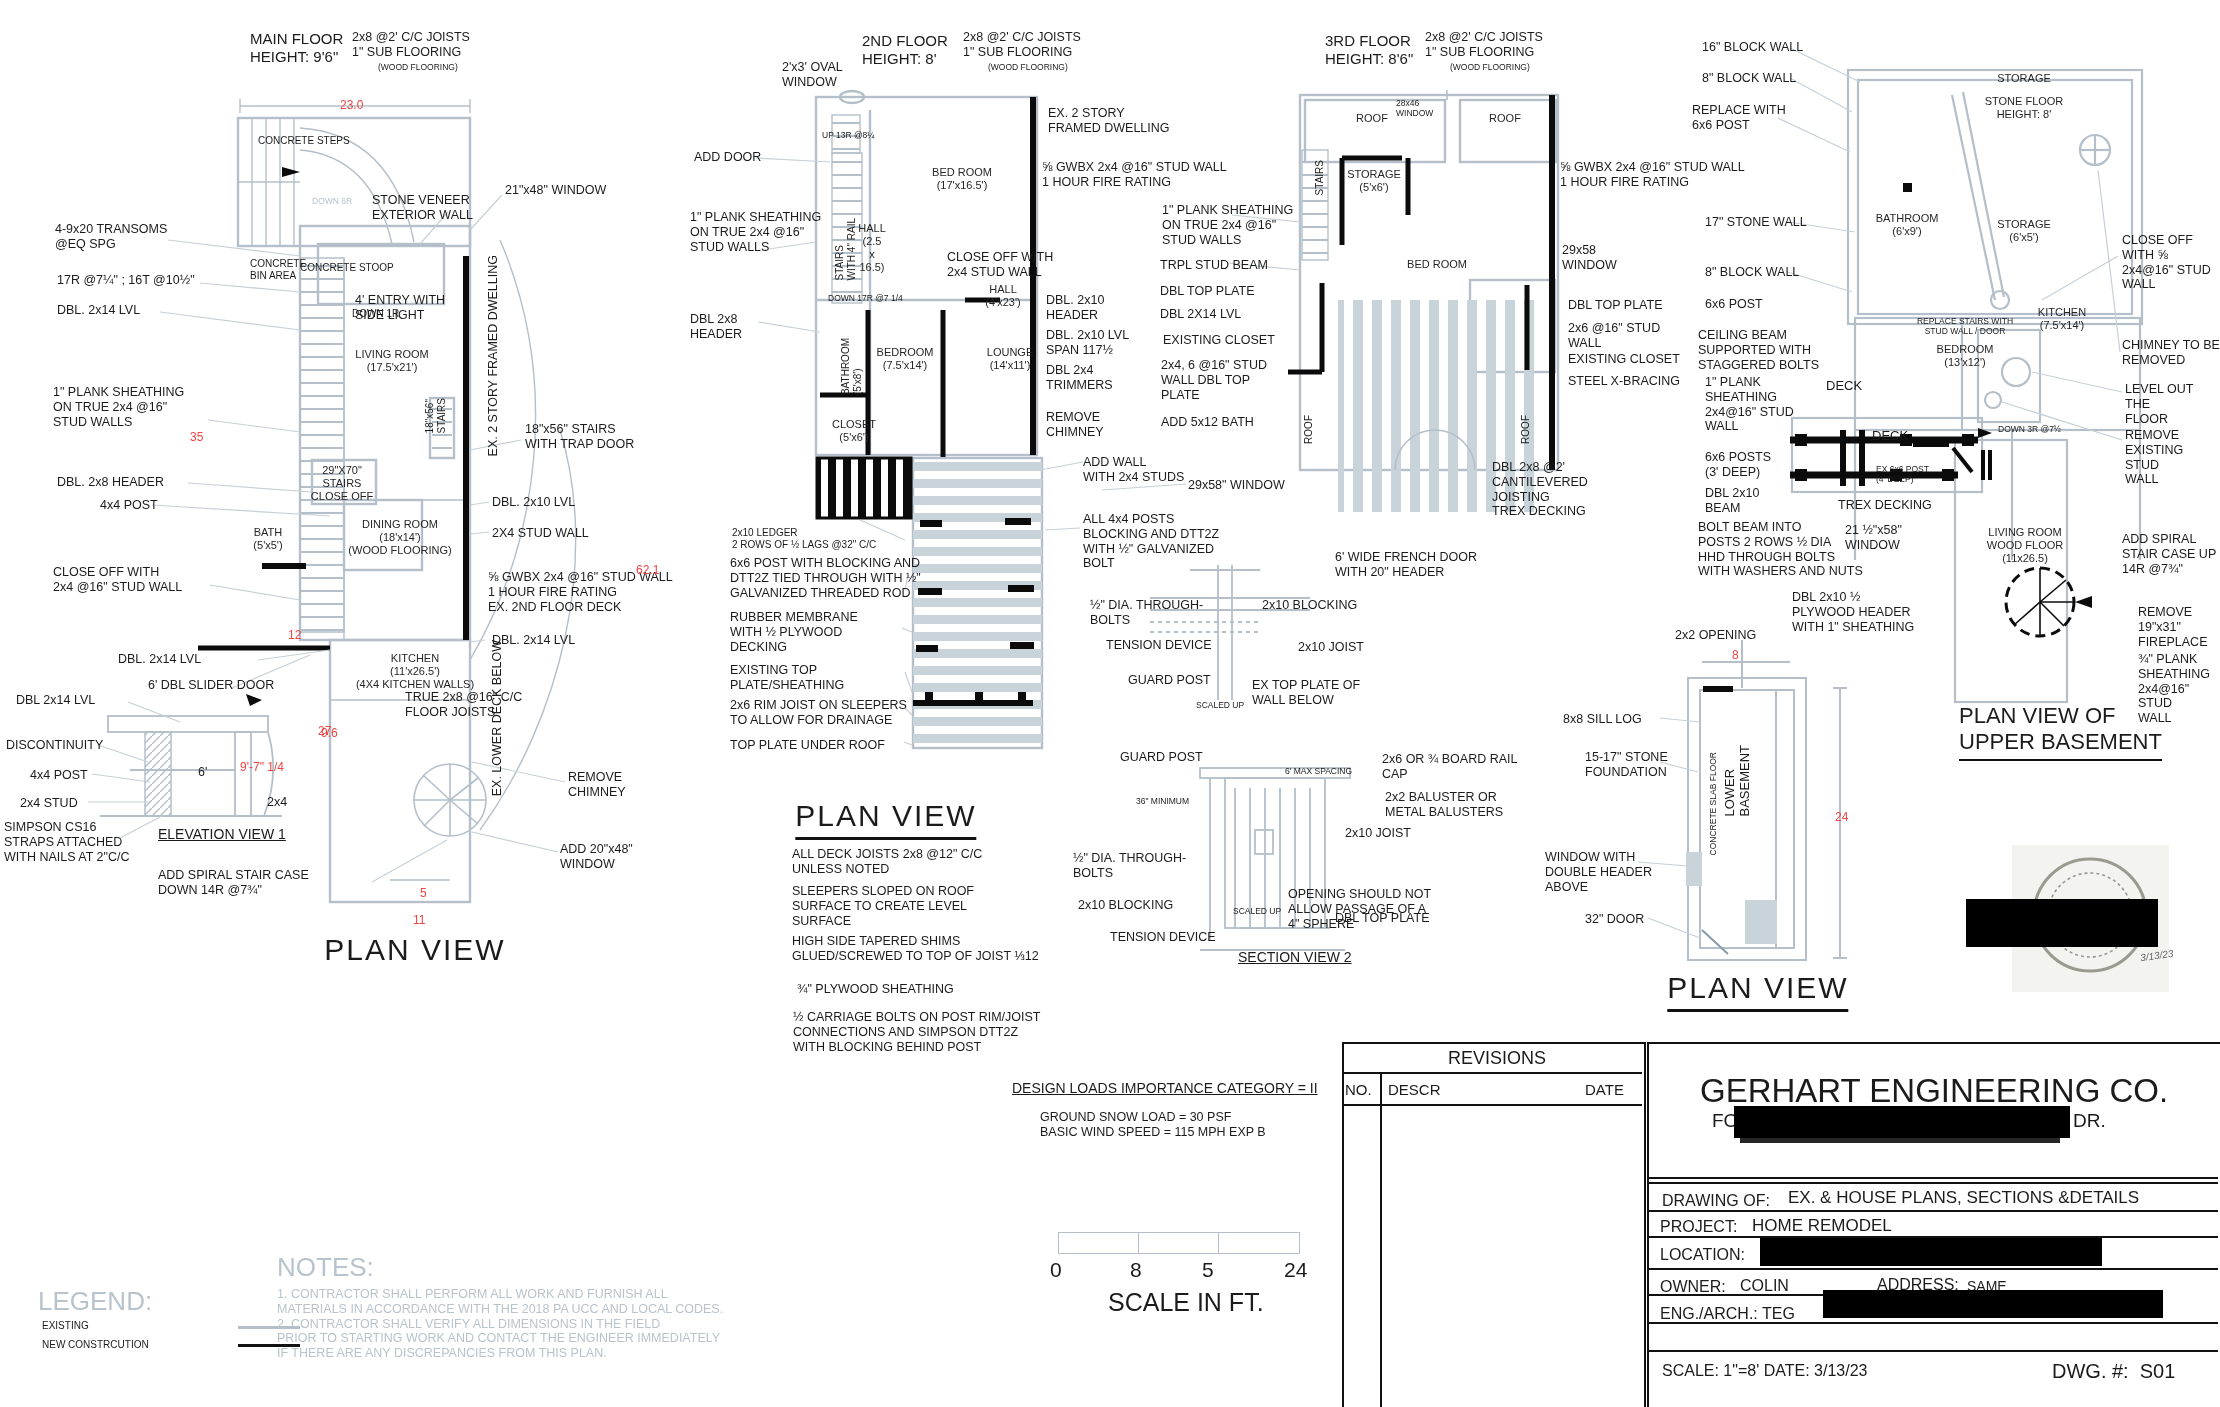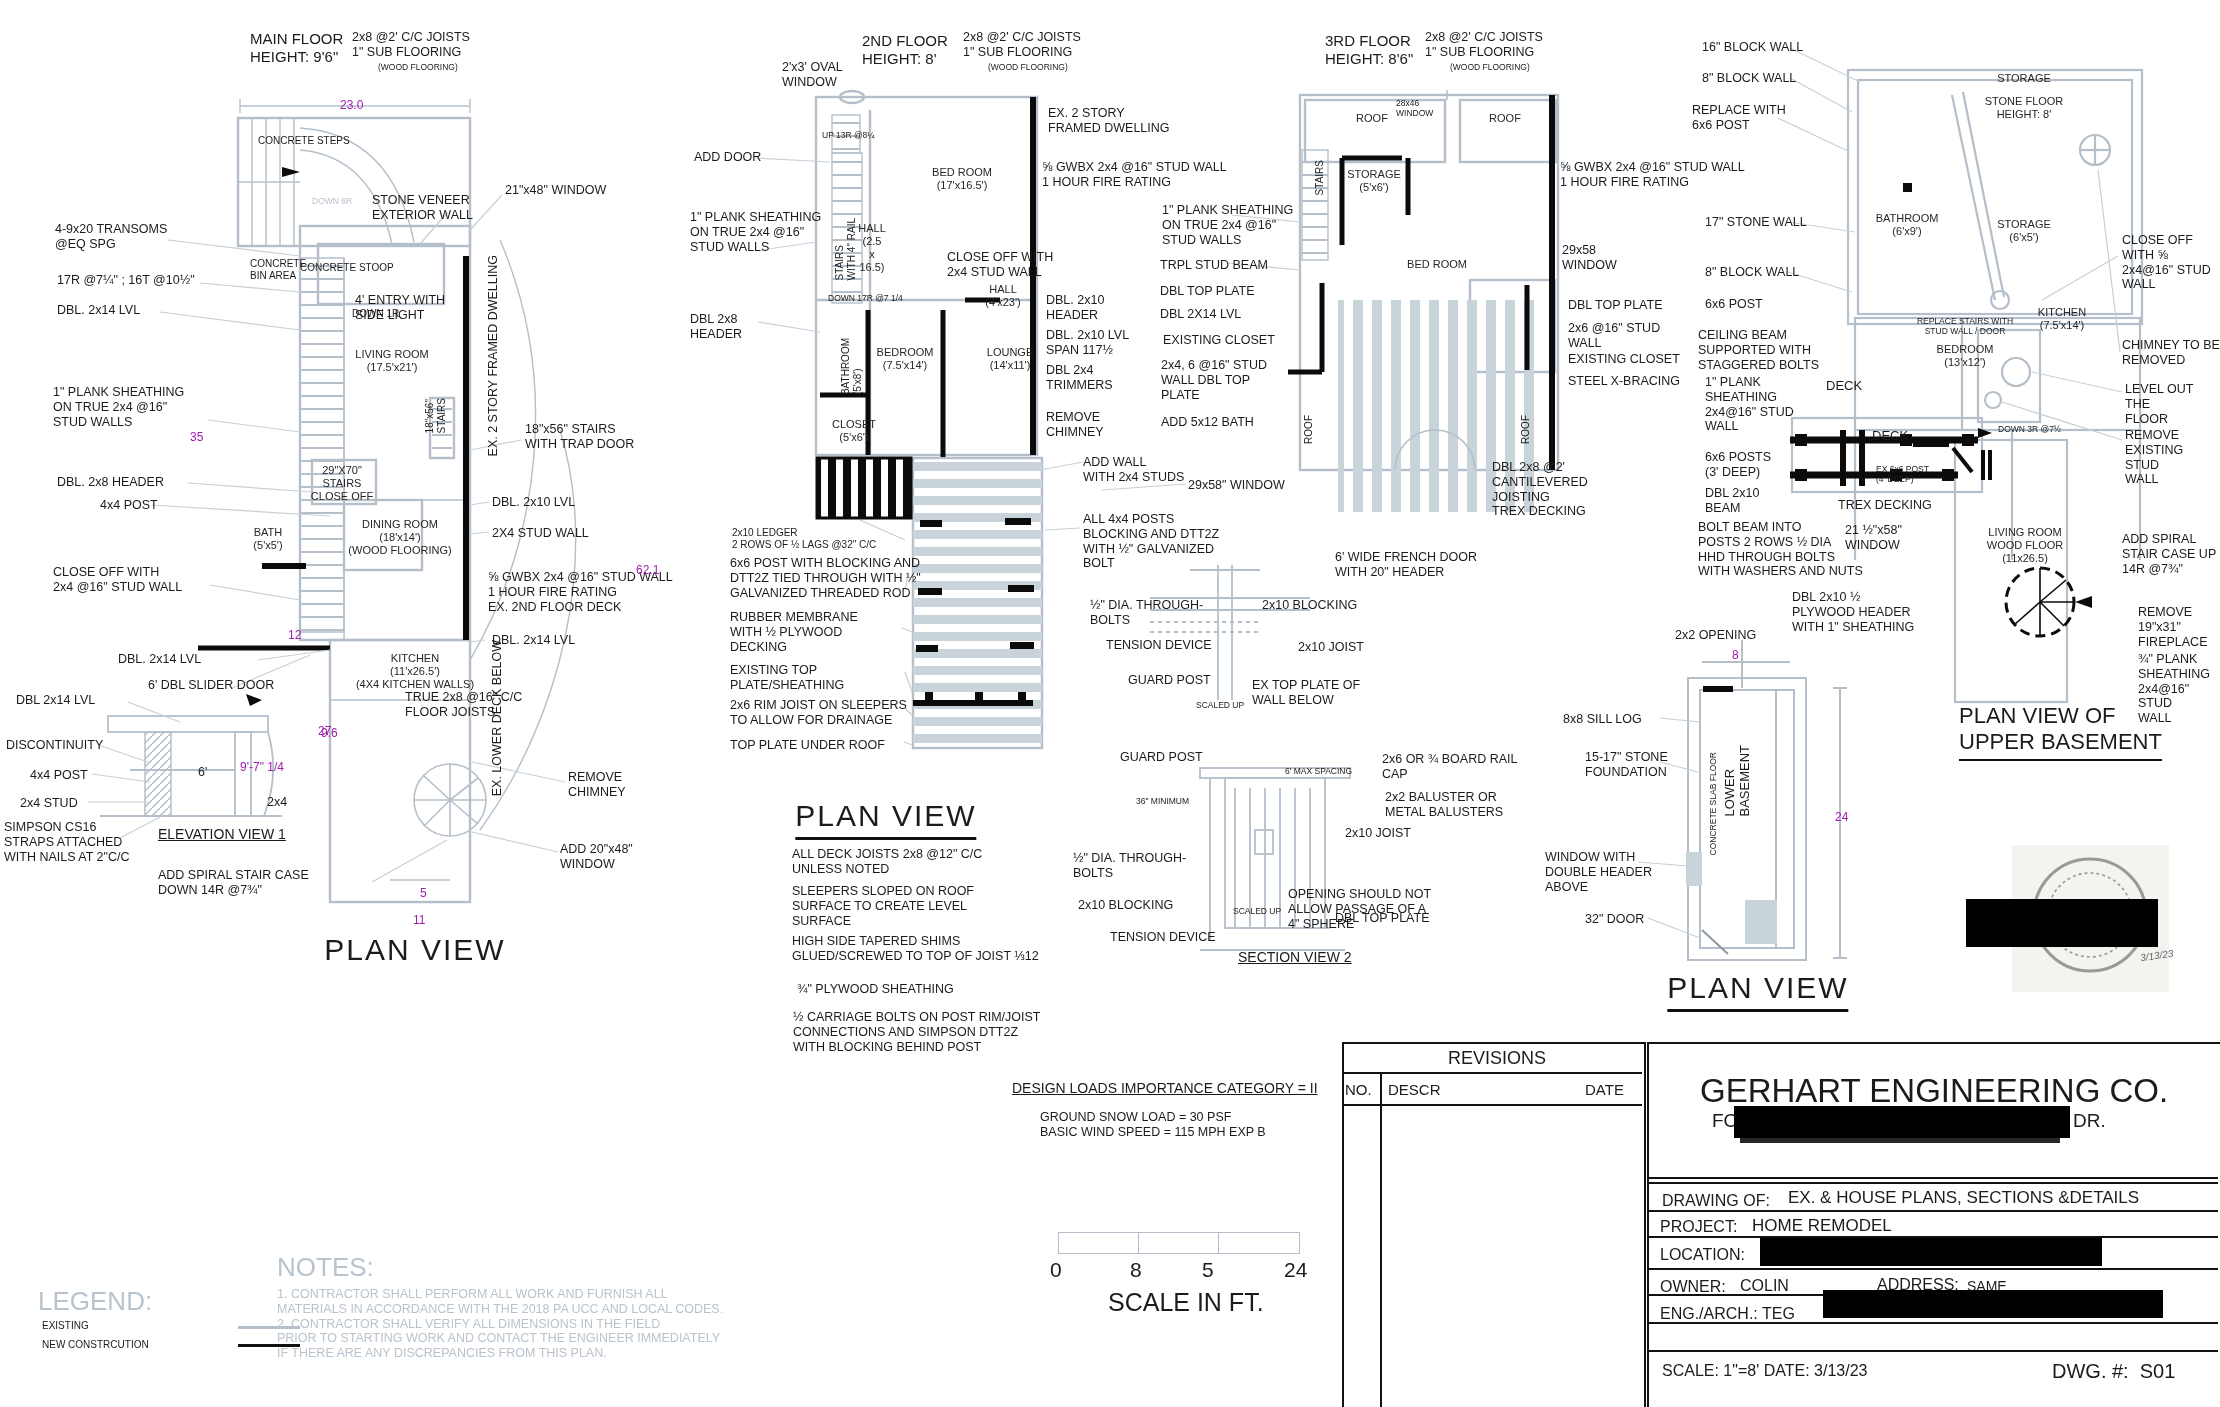--- a/index.html
+++ b/index.html
@@ -5,21 +5,21 @@
   html,body{margin:0;padding:0;background:#fff;}
   #stage{position:relative;width:2220px;height:1407px;background:#ffffff;overflow:hidden;
          font-family:"Liberation Sans",sans-serif;color:#1b1b1b;}
   #linework{position:absolute;left:0;top:0;}
   .lbl{position:absolute;font:12.5px/1.18 "Liberation Sans",sans-serif;color:#1b1b1b;white-space:pre-line;z-index:5;}
   .fl{font-size:15px;}
   .sm{font-size:10px;}
   .xs{font-size:8.5px;}
   .c{text-align:center;transform:translateX(-50%);}
   .room{font-size:11px;text-align:center;transform:translateX(-50%);color:#262626;}
-  .dim{color:#a21caf;font-size:12px;}
+  .dim{color:#ef4444;font-size:12px;}
   .gray{color:#b9c3cd;}
   .grayt{color:#b9c3cd;font-size:26px;}
   .grayn{color:#b9c3cd;font-size:12.5px;}
   .big{font-size:30px;letter-spacing:2px;}
   .bigu{font-size:30px;letter-spacing:2px;border-bottom:3px solid #111;padding-bottom:4px;}
   .medu{font-size:22px;border-bottom:2px solid #111;padding-bottom:4px;}
   .u{text-decoration:underline;}
   .fs14{font-size:14px;}
   .fs13{font-size:13px;}
   .vert{writing-mode:vertical-rl;transform:rotate(180deg);}

